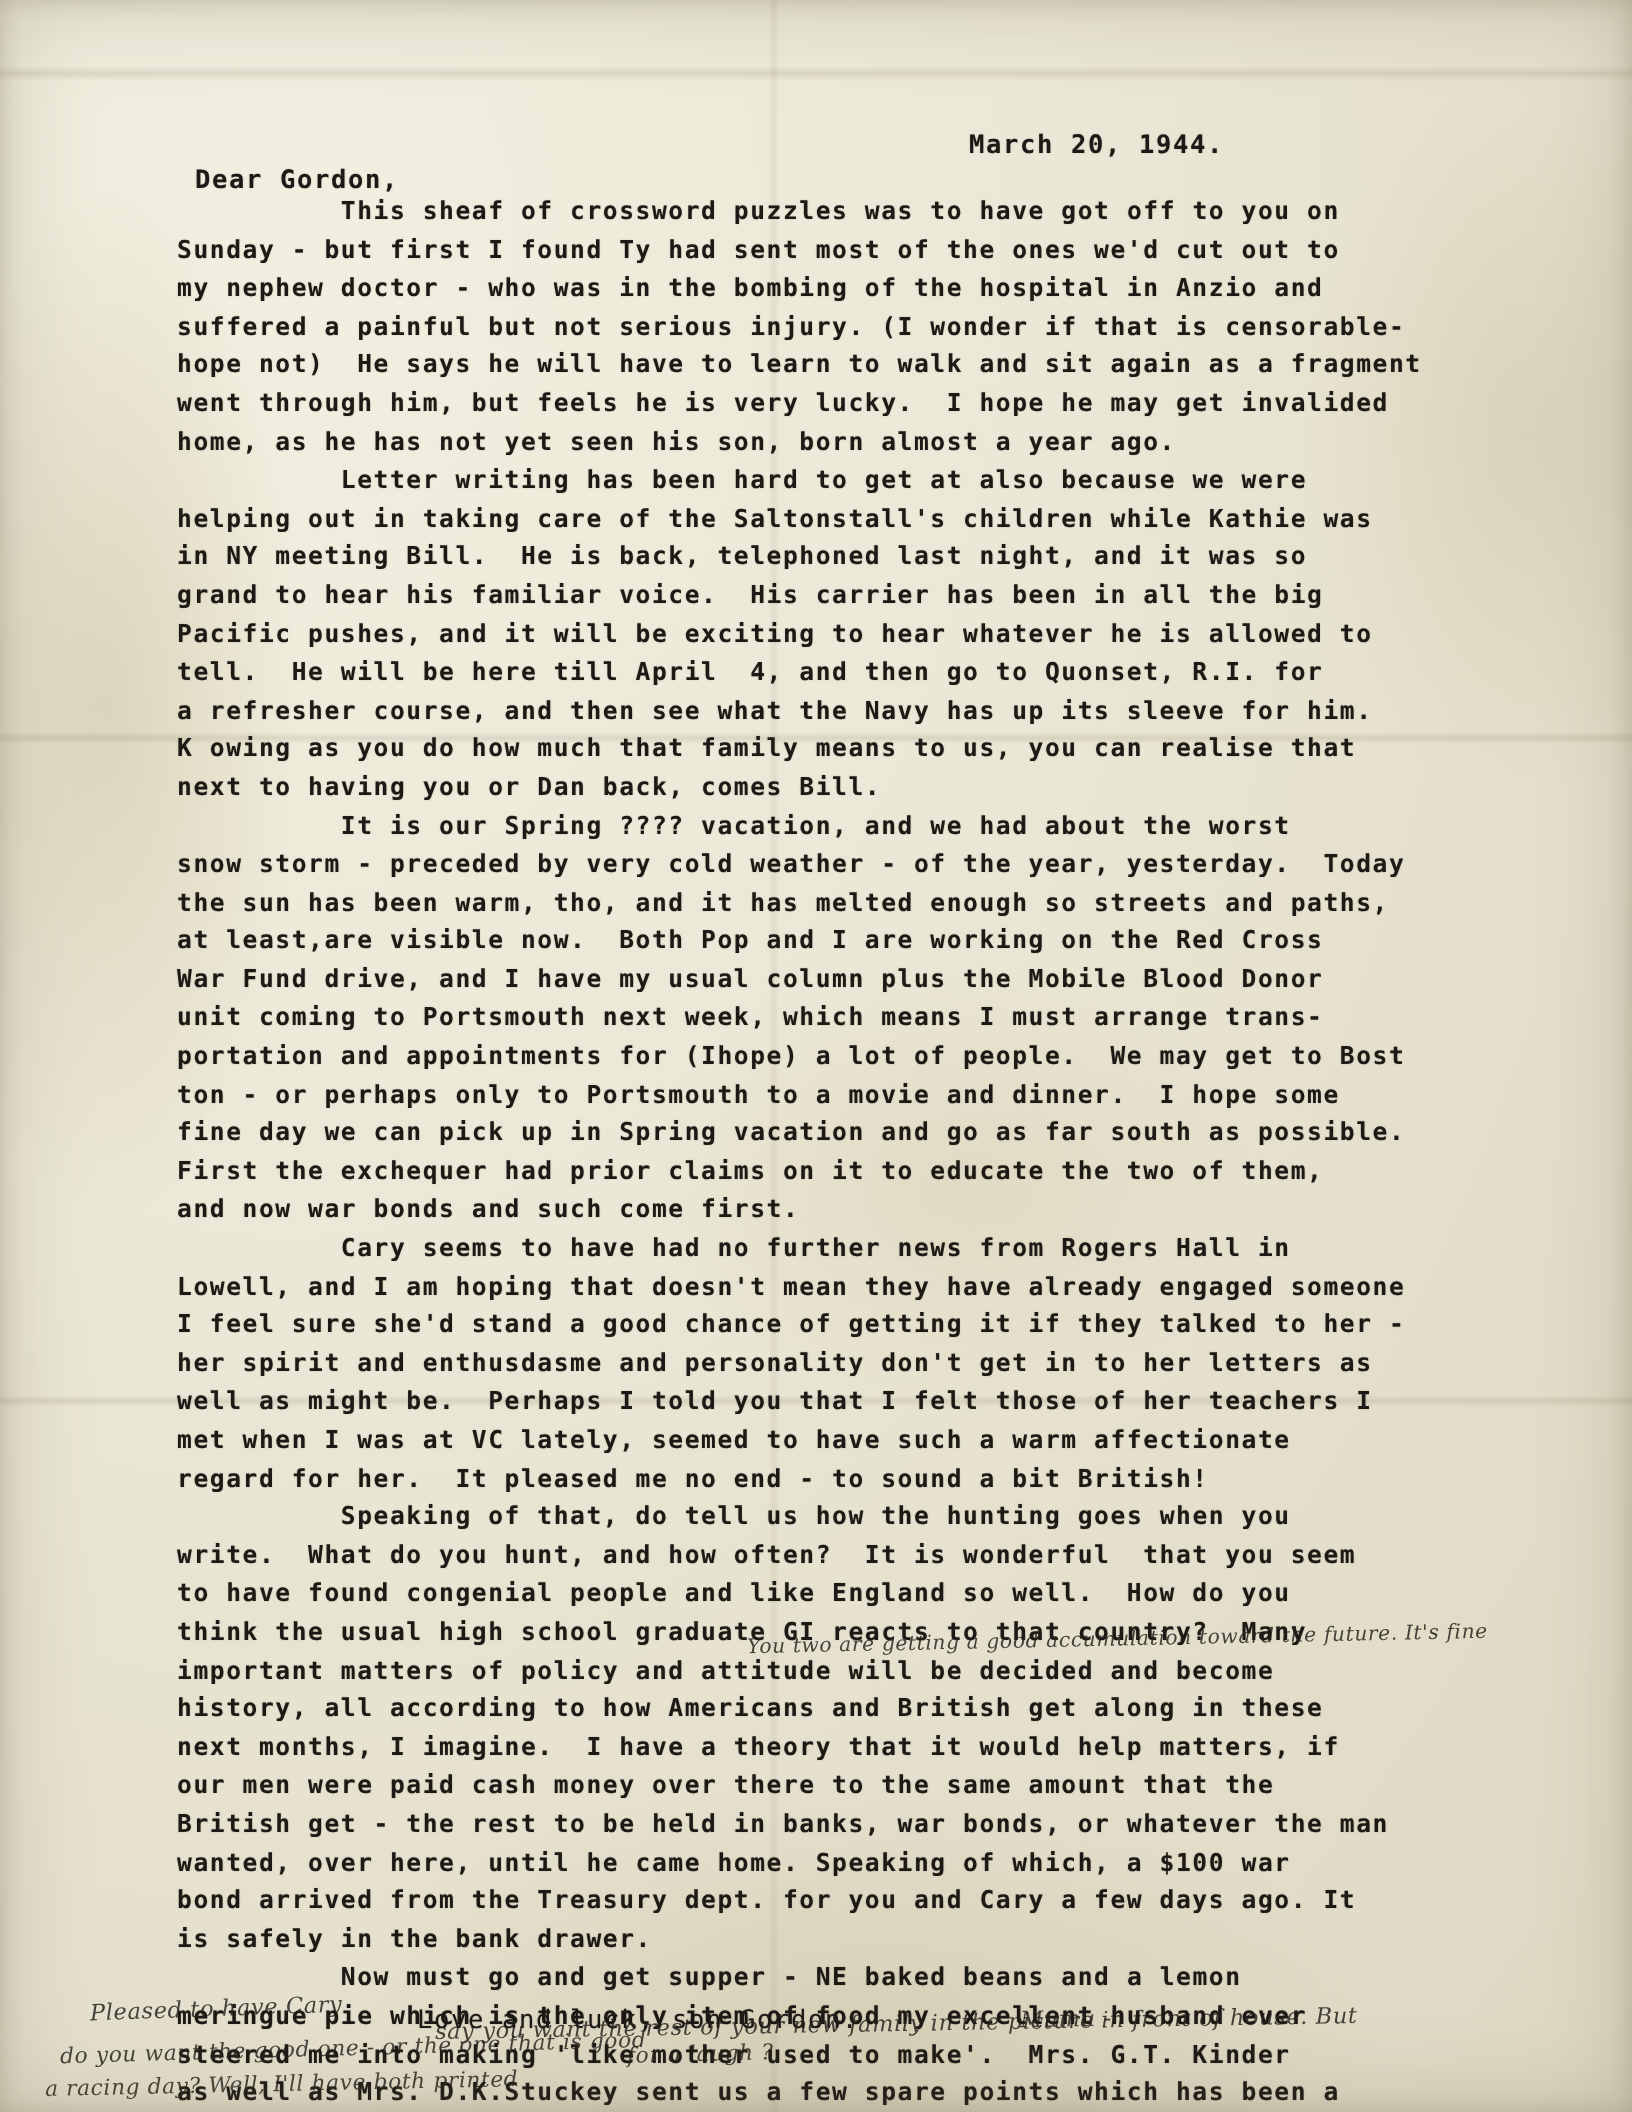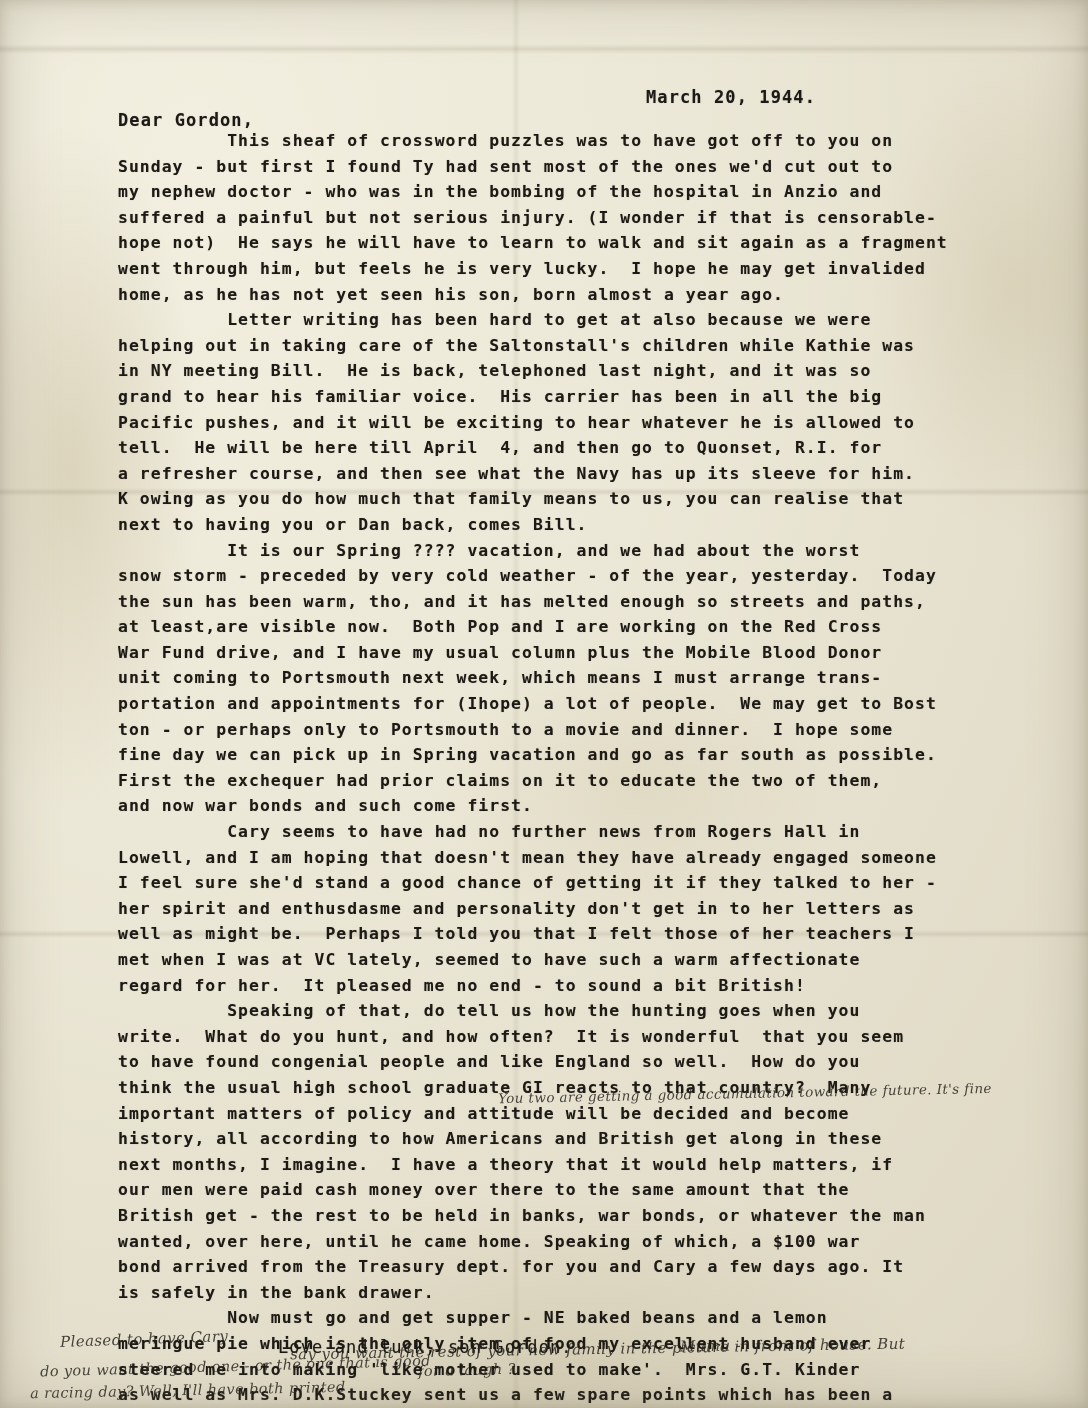--- a/index.html
+++ b/index.html
@@ -52,21 +52,21 @@
     top: 44px;
     font-size: 17px;
     letter-spacing: 1.1px;
     color: #1c1a16;
     font-weight: 600;
     text-shadow: 0 0 1px rgba(40,35,25,.35);
     margin-top: 43px;
   }
   .salutation {
     position: absolute;
-    left: 118px;
+    left: 130px;
     top: 110px;
     font-size: 17px;
     letter-spacing: 1.1px;
     color: #1c1a16;
     font-weight: 600;
     text-shadow: 0 0 1px rgba(40,35,25,.35);
   }
   .body {
     position: absolute;
     left: 118px;

